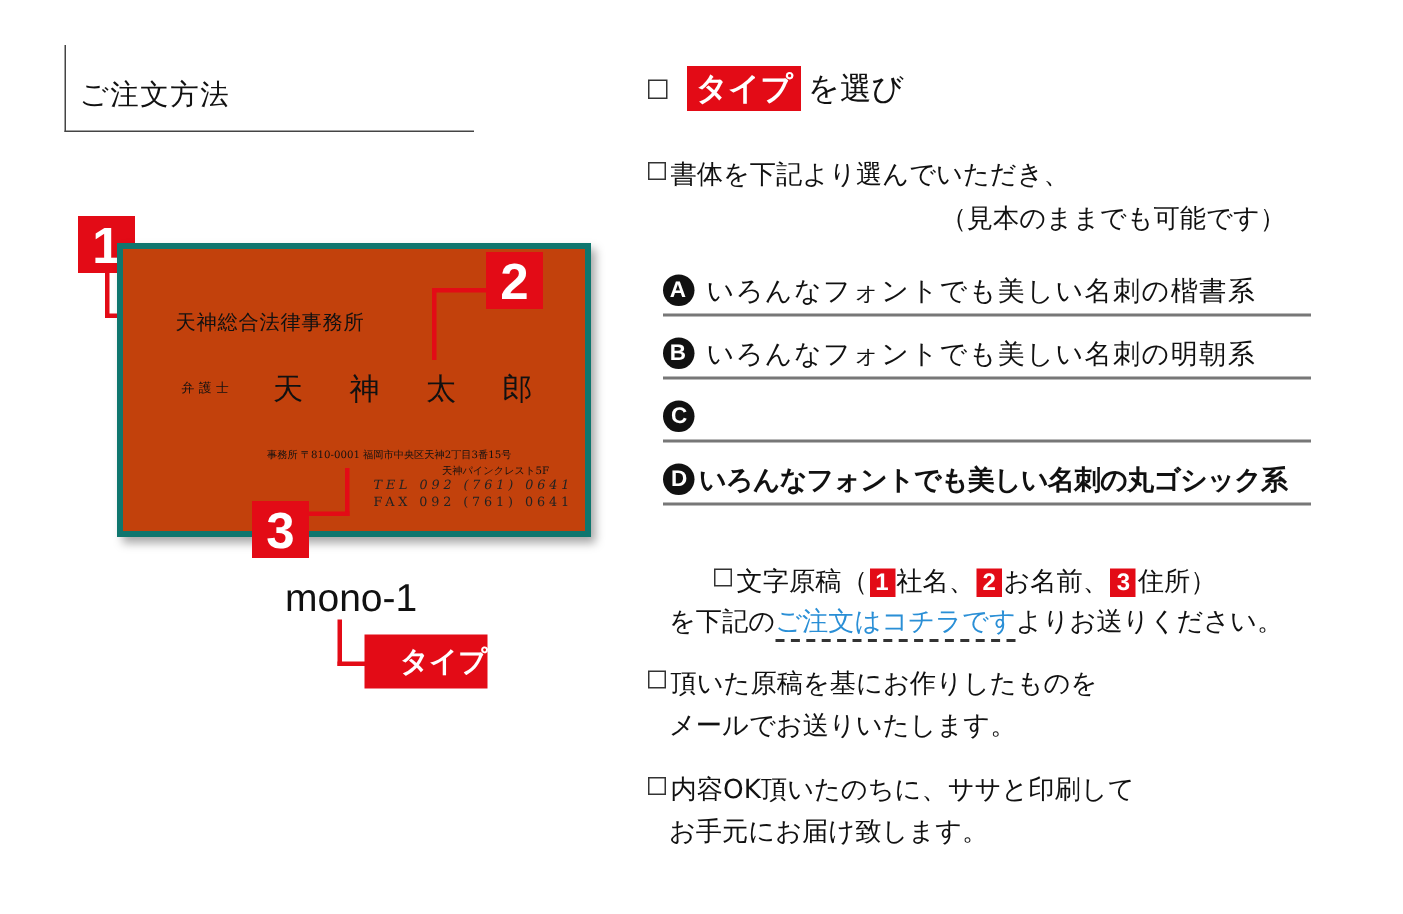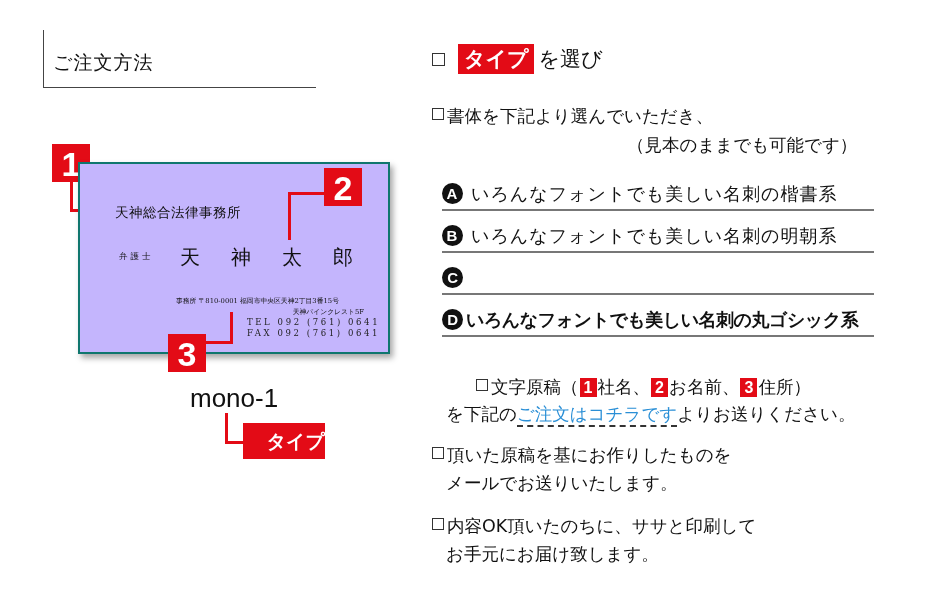--- a/index.html
+++ b/index.html
@@ -13,31 +13,31 @@
   .section-head {
     left: 43px; top: 30px; width: 272px; height: 57px;
     border-left: 1px solid #444; border-bottom: 1px solid #444;
   }
   .section-head span {
     position: absolute; left: 9px; top: 20px; font-size: 19px; letter-spacing: 1px; color: #111;
   }
 
   
   .card {
-    left: 78px; top: 162px; width: 308px; height: 188px; background: #c4b5fd;
-    box-shadow: 3px 4px 6px rgba(0,0,0,0.35); border: 2px solid #0f766e;
+    left: 78px; top: 162px; width: 308px; height: 188px; background: #c2410c;
+    box-shadow: 3px 4px 6px rgba(0,0,0,0.35); border: 4px solid #0f766e;
     font-family: "DejaVu Serif", "Liberation Serif", serif;
   }
   .card .company { position: absolute; left: 35px; top: 40px; font-size: 13.5px; letter-spacing: 0.5px; }
   .card .title { position: absolute; left: 39px; top: 87px; font-size: 8.5px; letter-spacing: 3px; }
   .card .name { position: absolute; left: 100px; top: 80px; font-size: 20px; font-weight: normal; letter-spacing: 31px; }
   .card .addr1 { position: absolute; left: 96px; top: 132px; font-size: 6.8px; white-space: nowrap; }
   .card .addr2 { position: absolute; right: 24px; top: 143px; font-size: 6.8px; white-space: nowrap; }
   .card .tel, .card .fax { position: absolute; left: 167px; font-size: 8.5px; letter-spacing: 2.6px; white-space: nowrap; color: #222; }
-  .card .tel { top: 153px; }
+  .card .tel { top: 153px; font-style: italic; }
   .card .fax { top: 164px; }
 
   
   .num-badge {
     background: #e30b16; color: #fff; font-family: "Liberation Sans", sans-serif;
     font-weight: bold; text-align: center;
   }
   .badge-big { width: 38px; height: 38px; font-size: 34px; line-height: 40px; }
   .red-line { background: #e30b16; }
 

